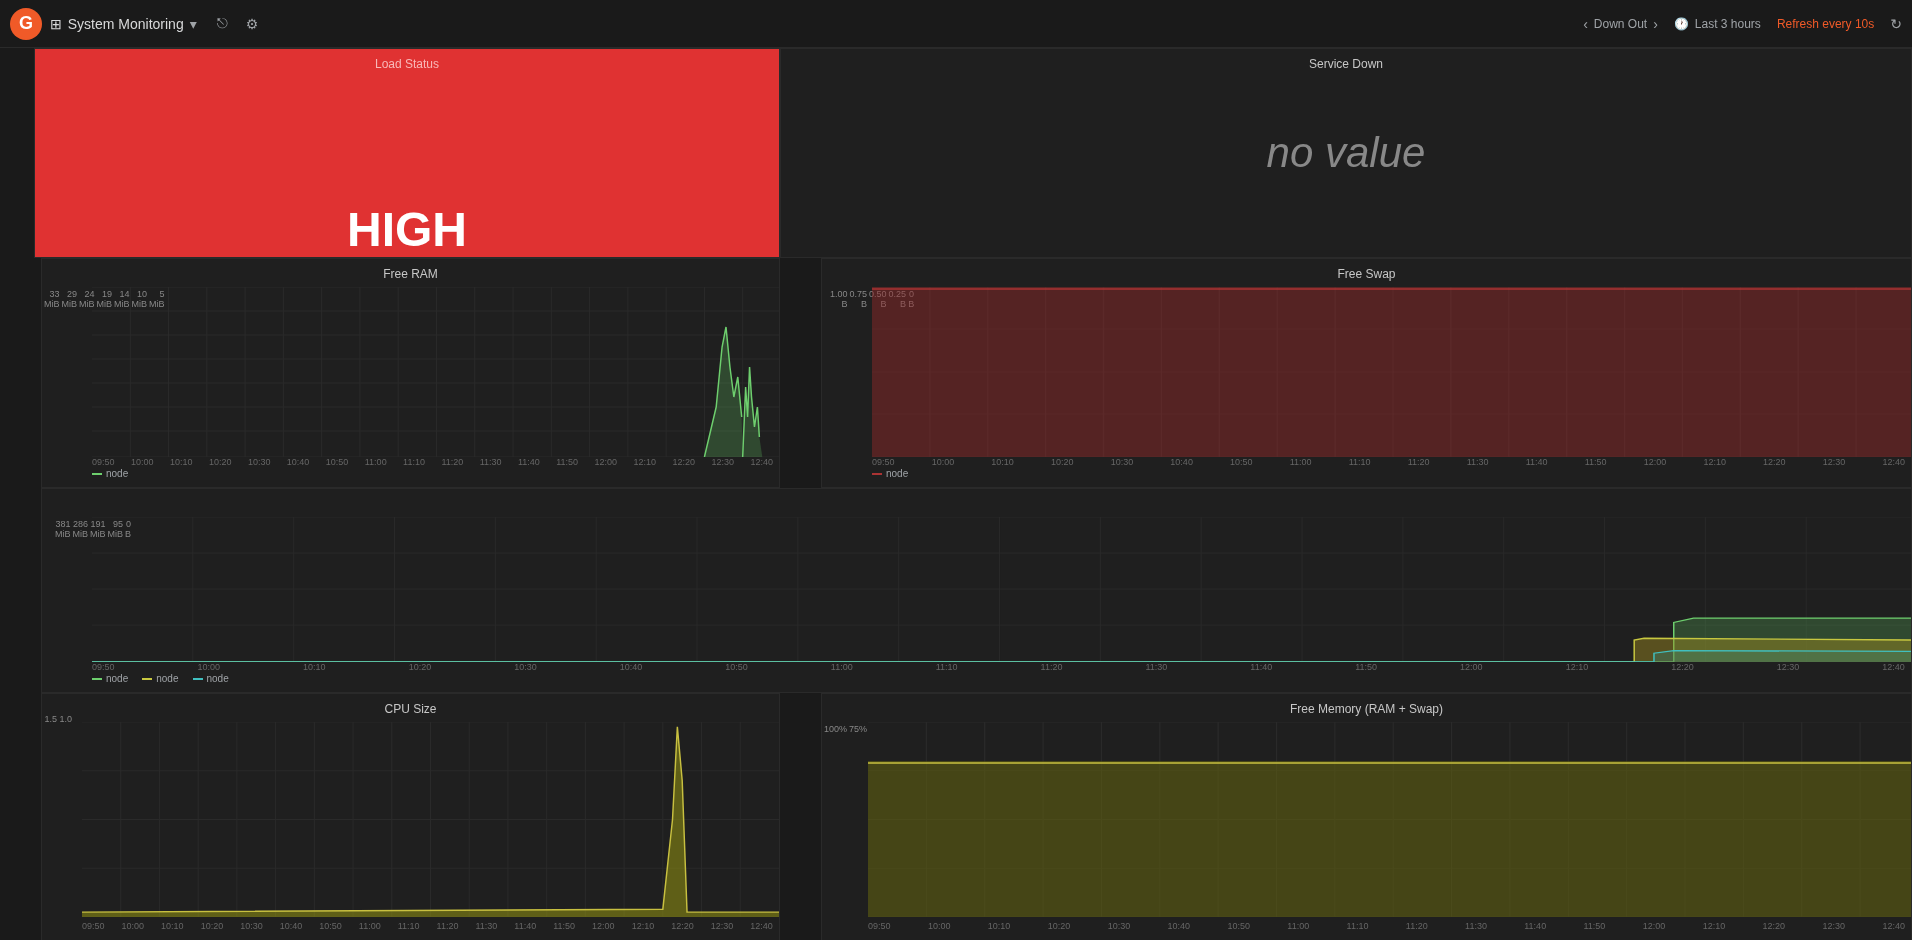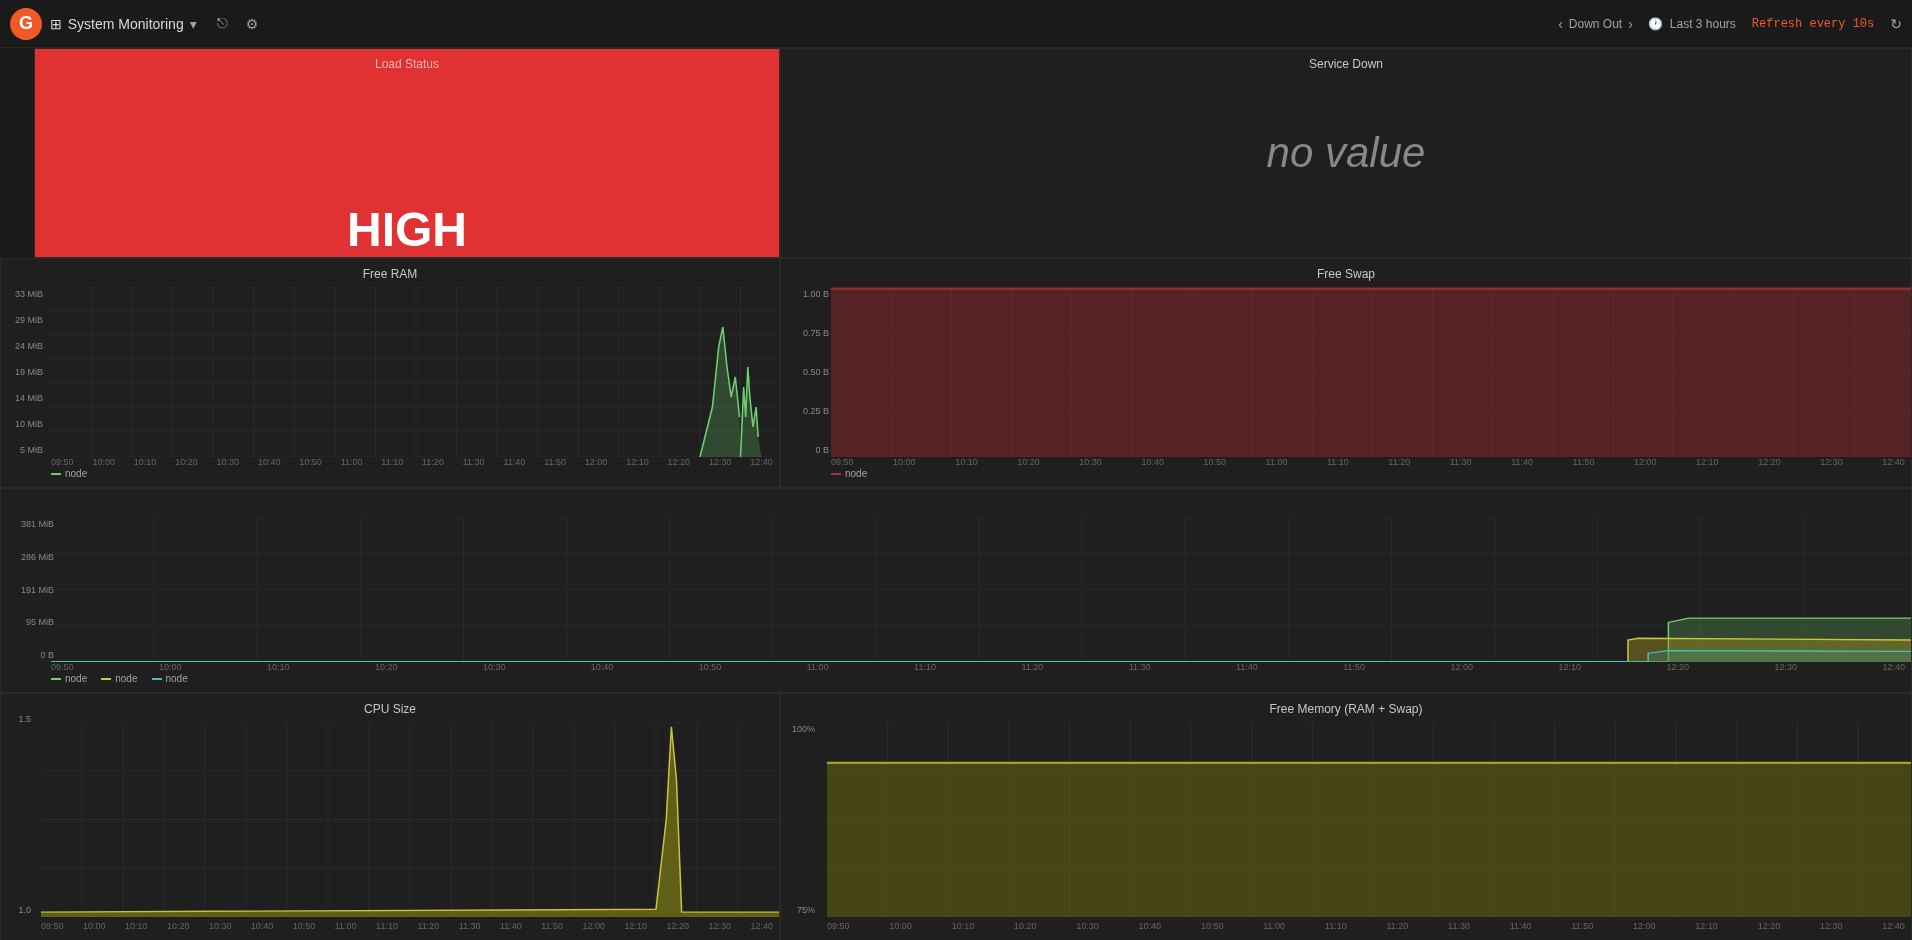--- a/index.html
+++ b/index.html
@@ -45,21 +45,21 @@
     }
     .zoom-controls {
       display: flex; align-items: center; gap: 6px; color: #9fa3a7; font-size: 12px;
     }
     .zoom-controls button {
       background: none; border: none; color: #9fa3a7; cursor: pointer; font-size: 14px;
     }
     .time-range {
       display: flex; align-items: center; gap: 6px; color: #9fa3a7; font-size: 12px;
     }
-    .refresh-label { color: #f05a28; font-size: 12px; font-weight: 500; font-family: Liberation Mono, monospace; }
+    .refresh-label { color: #f05a28; font-size: 12px; font-weight: 500; }
     .refresh-icon { color: #9fa3a7; font-size: 14px; cursor: pointer; }
 
     
     .dashboard {
       display: grid;
       grid-template-columns: 780px 1fr;
       grid-template-rows: 210px 230px 205px 255px;
       gap: 0;
       height: calc(940px - 48px);
       background: #1a1a1a;
@@ -93,38 +93,38 @@
 
     
     .service-down {
       display: flex; flex-direction: column; align-items: center; justify-content: center;
     }
     .service-down .no-value {
       font-size: 42px; color: #888; font-style: italic;
     }
 
     
-    .chart-panel { padding: 0; }
+    .chart-panel { padding: 0; margin-left: 41px; }
     .chart-area {
       position: absolute;
       top: 28px; left: 0; right: 0; bottom: 30px;
     }
     .chart-legend {
       position: absolute;
       bottom: 8px; left: 50px;
       display: flex; gap: 14px; align-items: center;
     }
     .legend-item { display: flex; align-items: center; gap: 4px; font-size: 10px; color: #9fa3a7; }
     .legend-dot { width: 10px; height: 2px; }
 
     
     .yaxis {
       position: absolute;
       top: 28px; left: 2px; bottom: 30px;
-      display: flex; flex-direction: column; justify-content: space-between;
+      display: flex; flex-direction: row; justify-content: space-between;
       padding: 2px 0;
     }
     .yaxis-label { font-size: 9px; color: #888; text-align: right; padding-right: 2px; width: 42px; }
     .xaxis-label { font-size: 9px; color: #666; }
 
     
     .full-width { grid-column: 1 / 3; }
 
     
     svg { width: 100%; height: 100%; }
@@ -407,21 +407,21 @@
       <div class="legend-item">
         <div class="legend-dot" style="background:#40c0c0;"></div>
         <span>node</span>
       </div>
     </div>
   </div>
 
   <div class="panel chart-panel" style="grid-column:1;grid-row:4;">
     <div class="panel-title">CPU Size</div>
 
-    <div class="yaxis" style="left:2px;width:30px;top:18px;bottom:30px;align-items:flex-end;">
+    <div class="yaxis" style="left:2px;width:30px;top:18px;bottom:30px;">
       <span class="yaxis-label" style="width:28px;">1.5</span>
       <span class="yaxis-label" style="width:28px;">1.0</span>
     </div>
 
     <div class="chart-area" style="left:40px;">
       <svg viewBox="0 0 720 200" preserveAspectRatio="none">
         <line x1="0" y1="0" x2="720" y2="0" class="grid-line"></line>
         <line x1="0" y1="50" x2="720" y2="50" class="grid-line"></line>
         <line x1="0" y1="100" x2="720" y2="100" class="grid-line"></line>
         <line x1="0" y1="150" x2="720" y2="150" class="grid-line"></line>

